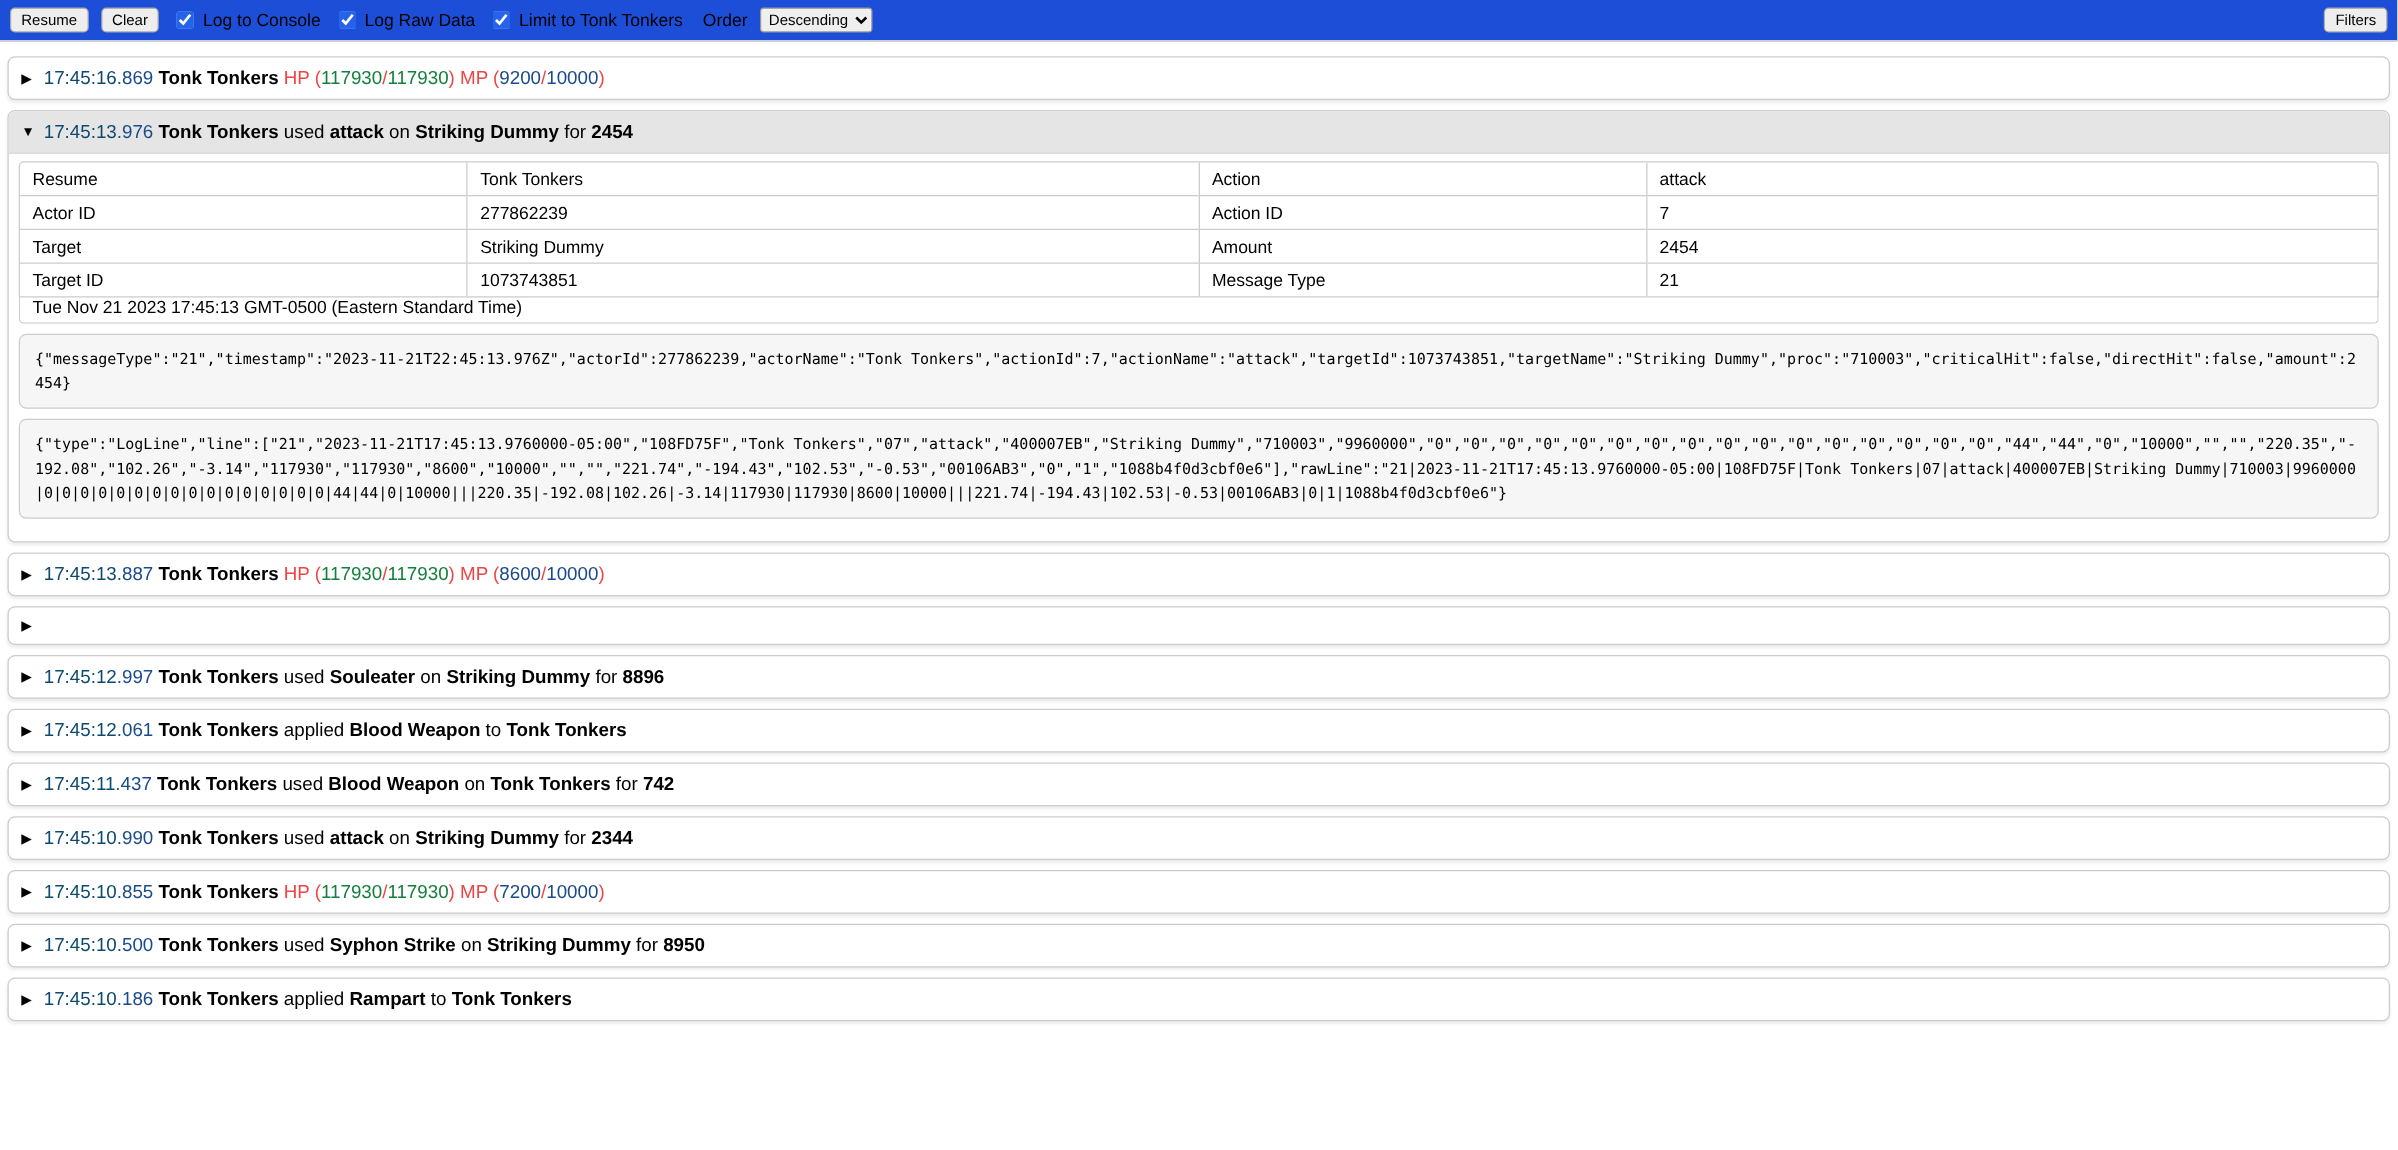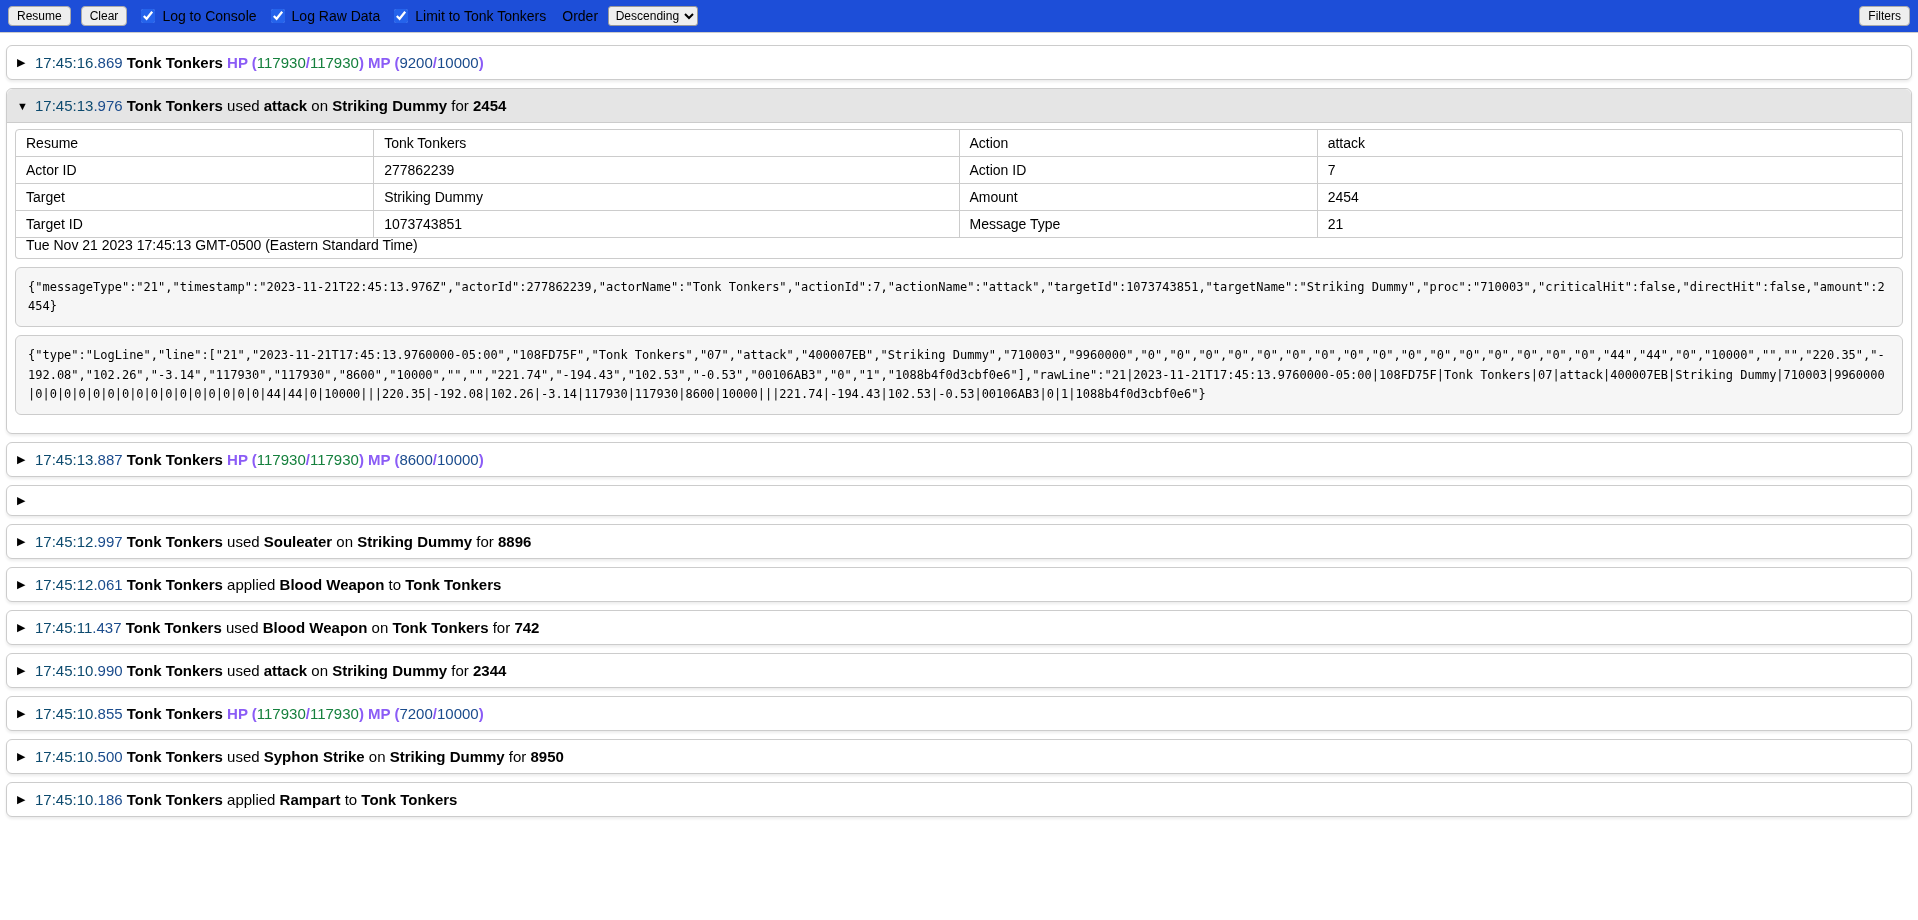--- a/index.html
+++ b/index.html
@@ -41,21 +41,20 @@
   }
   .toolbar .order-label {
     font-size: 14px;
     margin-left: 6px;
   }
   .toolbar select {
     font-size: 12px;
     padding: 1px 2px;
     border: 1px solid #999;
     border-radius: 3px;
-    text-align: right;
   }
   .spacer { flex: 1; }
   .log-area {
     padding: 4px 6px;
   }
   .entry {
     margin: 8px 0;
     border: 1px solid #ccc;
     border-radius: 6px;
     background: #fff;
@@ -80,21 +79,21 @@
     color: #000;
     width: 12px;
   }
   .time { color: #0c4a6e; }
   .time-ms { color: #1a4b8c; }
   .actor { font-weight: bold; color: #000; }
   .plain { color: #000; }
   .skill { font-weight: bold; color: #000; }
   .target { font-weight: bold; color: #000; }
   .amount { font-weight: bold; color: #000; }
-  .hp-label { color: #8b5cf6; font-weight: bold; }
+  .hp-label { color: #ef4444; }
   .hp-val { color: #15803d; }
   .mp-val { color: #1a4b8c; }
   .entry-body {
     padding: 6px 8px 10px 8px;
   }
   .detail-grid {
     display: flex;
     gap: 0;
     border: 1px solid #ccc;
     border-radius: 4px;

